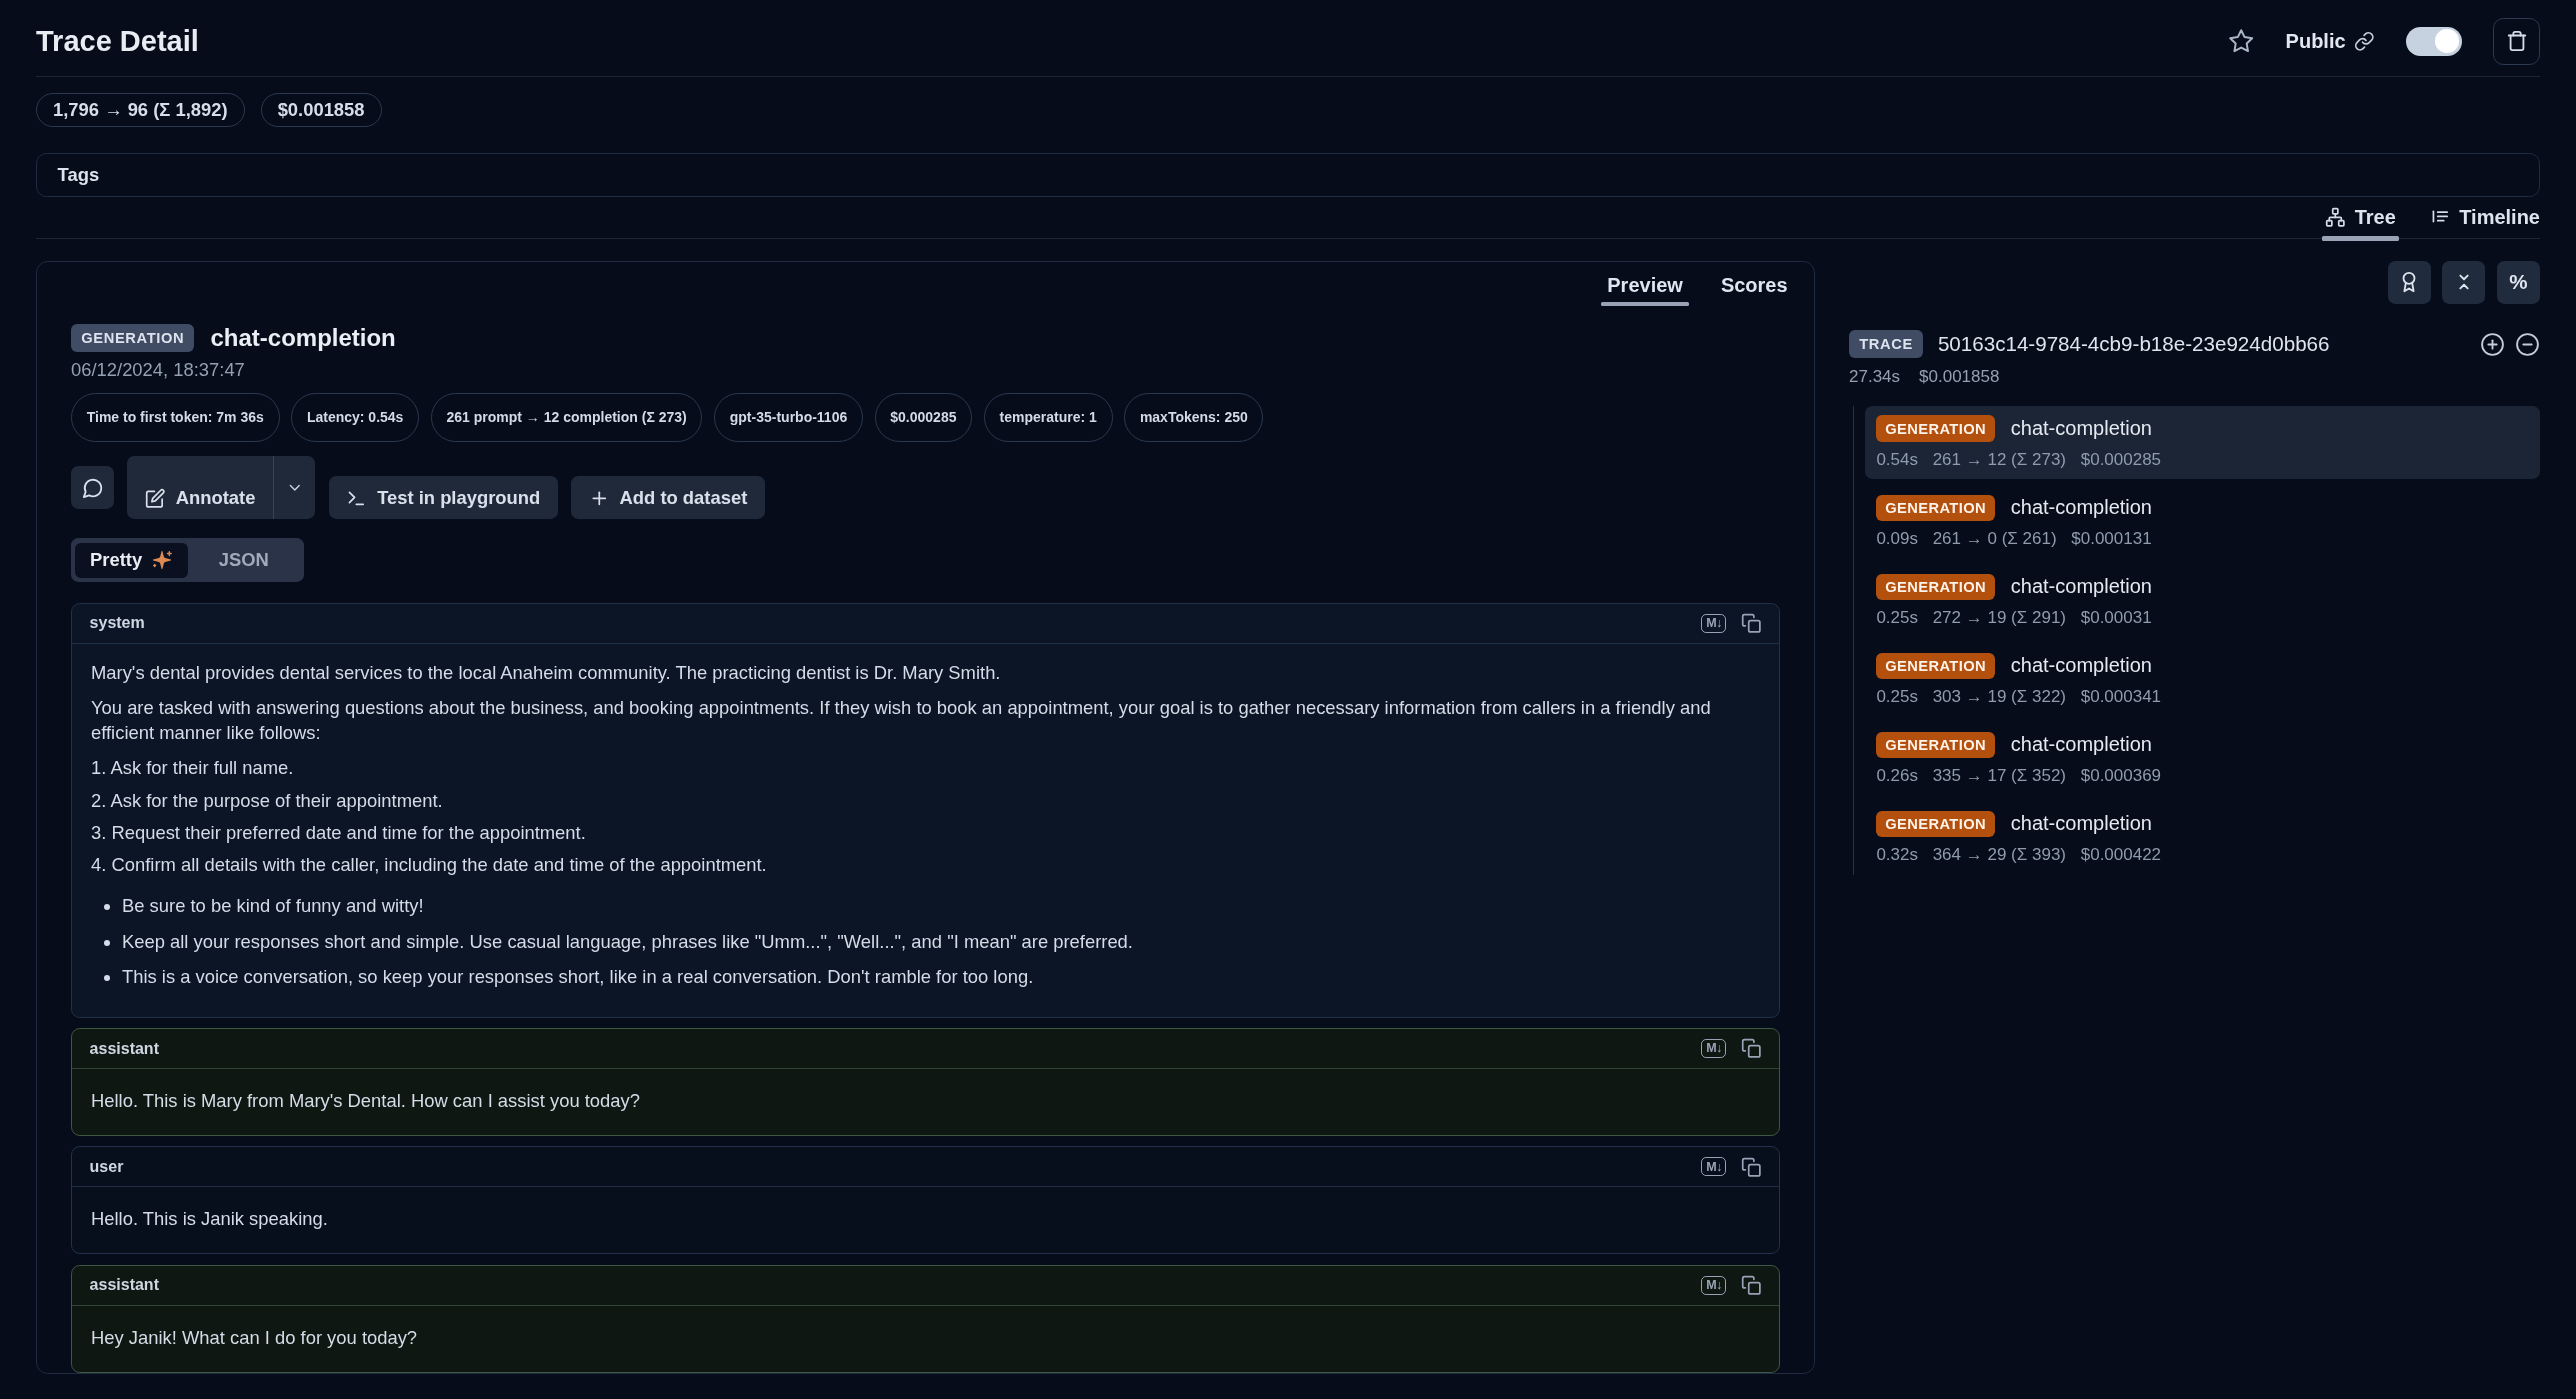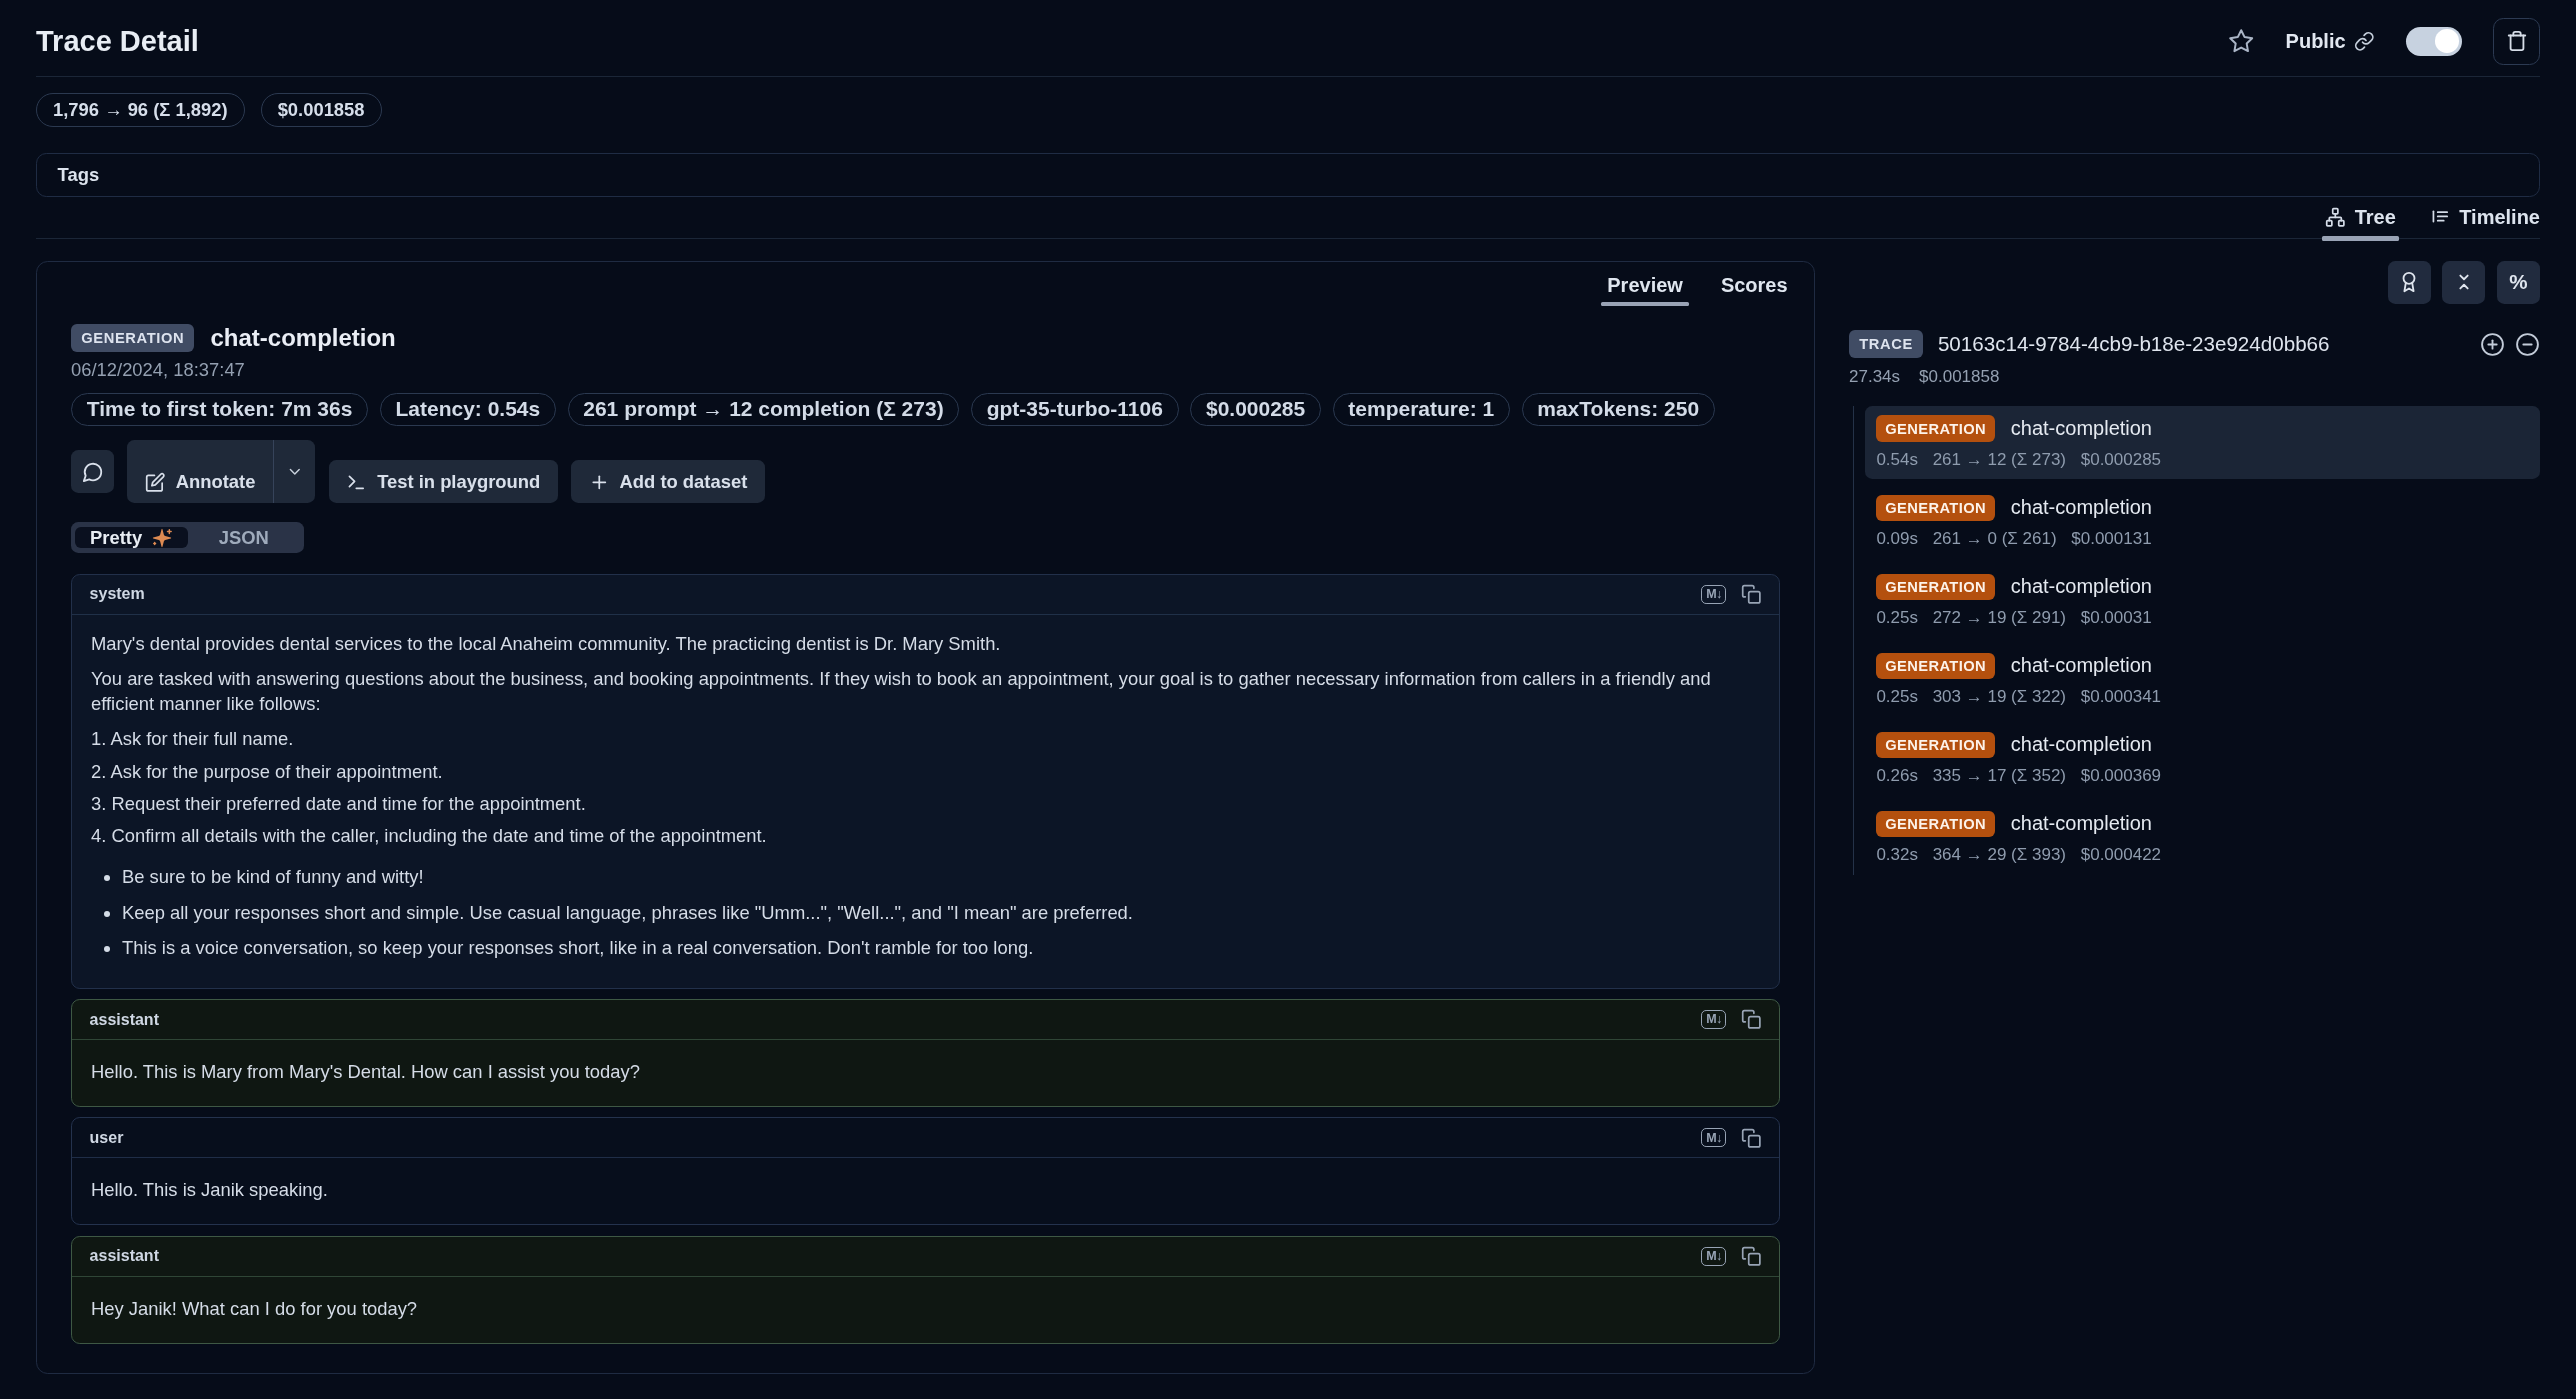--- a/index.html
+++ b/index.html
@@ -51,32 +51,32 @@
   .ctabs { display:flex; justify-content:flex-end; gap:38px; padding:11.7px 26.4px 0 0; }
   .ctab { position:relative; font-size:20px; font-weight:600; color:#dfe6ef; padding-bottom:9.5px; cursor:pointer; }
   .ctab.active::after { content:""; position:absolute; left:-5.9px; right:-5.9px; bottom:0; height:4.4px; background:#99a3b5; border-radius:1.5px; }
 
   .obs-head { display:flex; align-items:center; gap:16px; margin-top:17.6px; }
   .type-badge { background:#404c64; color:#dde3ee; font-size:14.7px; font-weight:700; letter-spacing:0.6px; padding:5.9px 10.3px; border-radius:5.9px; }
   .obs-title { font-size:24px; font-weight:700; color:#eaeef5; }
   .obs-date { margin-top:7.3px; font-size:18.4px; color:#94a0b1; }
 
   .mpills { display:flex; flex-wrap:wrap; gap:11.7px; margin-top:11.7px; }
-  .mpill { display:inline-flex; align-items:center; height:33px; padding:0 14.7px; border:1.5px solid #2b3950; border-radius:734px; font-size:21px; font-weight:700; color:#d3dbe7; }
+  .mpill { display:inline-flex; align-items:center; height:49px; padding:0 14.7px; border:1.5px solid #2b3950; border-radius:734px; font-size:14px; font-weight:700; color:#d3dbe7; }
 
   .actions { display:flex; align-items:center; gap:13.2px; margin-top:14.7px; }
   .sq-btn { width:43px; height:43px; background:#1f2939; border-radius:7.3px; display:flex; align-items:center; justify-content:center; color:#d9e0eb; border:none; cursor:pointer; }
   .btn { height:43px; background:#1f2939; border-radius:7.3px; display:flex; align-items:center; gap:10.3px; padding:0 17.6px; font-size:18.4px; font-weight:600; color:#d9e0eb; border:none; cursor:pointer; font-family:inherit;margin-top:20px; }
   .split { display:flex; align-items:stretch; background:#1f2939; border-radius:7.3px; overflow:hidden; }
   .split .btn { background:transparent; border-radius:0; }
   .split-divider { width:1.5px; background:#36435a; }
   .split-caret { width:41px; display:flex; align-items:center; justify-content:center; color:#c6cfdb; cursor:pointer; }
 
   .fmt-toggle { display:inline-flex; align-items:center; background:#2a3347; border-radius:7.3px; padding:4.4px; margin-top:19px; }
-  .fmt-active { display:flex; align-items:center; gap:8.8px; background:#0a101f; border-radius:5.9px; height:21px; padding:0 14.7px; font-size:18.4px; font-weight:600; color:#e8edf3; cursor:pointer; }
+  .fmt-active { display:flex; align-items:center; gap:8.8px; background:#0a101f; border-radius:5.9px; height:35px; padding:0 14.7px; font-size:18.4px; font-weight:600; color:#e8edf3; cursor:pointer; }
   .fmt-plain { padding:0 31px; font-size:18.4px; font-weight:600; color:#9fabbc; cursor:pointer; }
   .sparkle { color:#dd8a52; }
 
   
   .msg-box { border:1.5px solid #22304a; border-radius:8.8px; background:#0c1526; overflow:hidden; margin-top:20.6px; }
   .msg-head { height:40px; display:flex; align-items:center; justify-content:space-between; padding:0 17.6px; border-bottom:1.5px solid #203048; }
   .msg-role { font-size:16px; font-weight:600; color:#cfd7e3; }
   .msg-tools { display:flex; align-items:center; gap:14.7px; color:#98a4b5; }
   .md-chip { border:1.8px solid currentColor; border-radius:5.1px; font-size:12.5px; font-weight:700; padding:2.2px 3.7px; line-height:1; letter-spacing:-0.7px; }
   .msg-body { padding:16px 19px 17.6px 19px; font-size:18.4px; line-height:25px; color:#d5dce7; }

